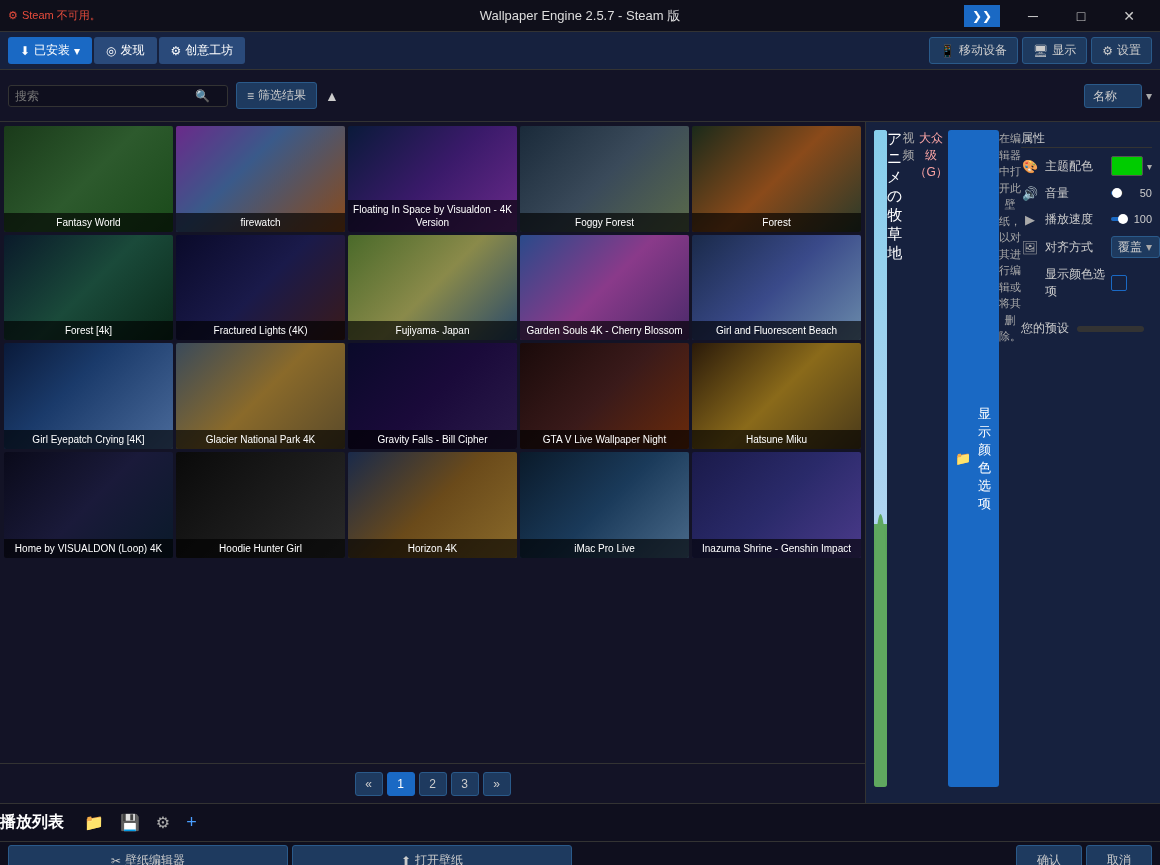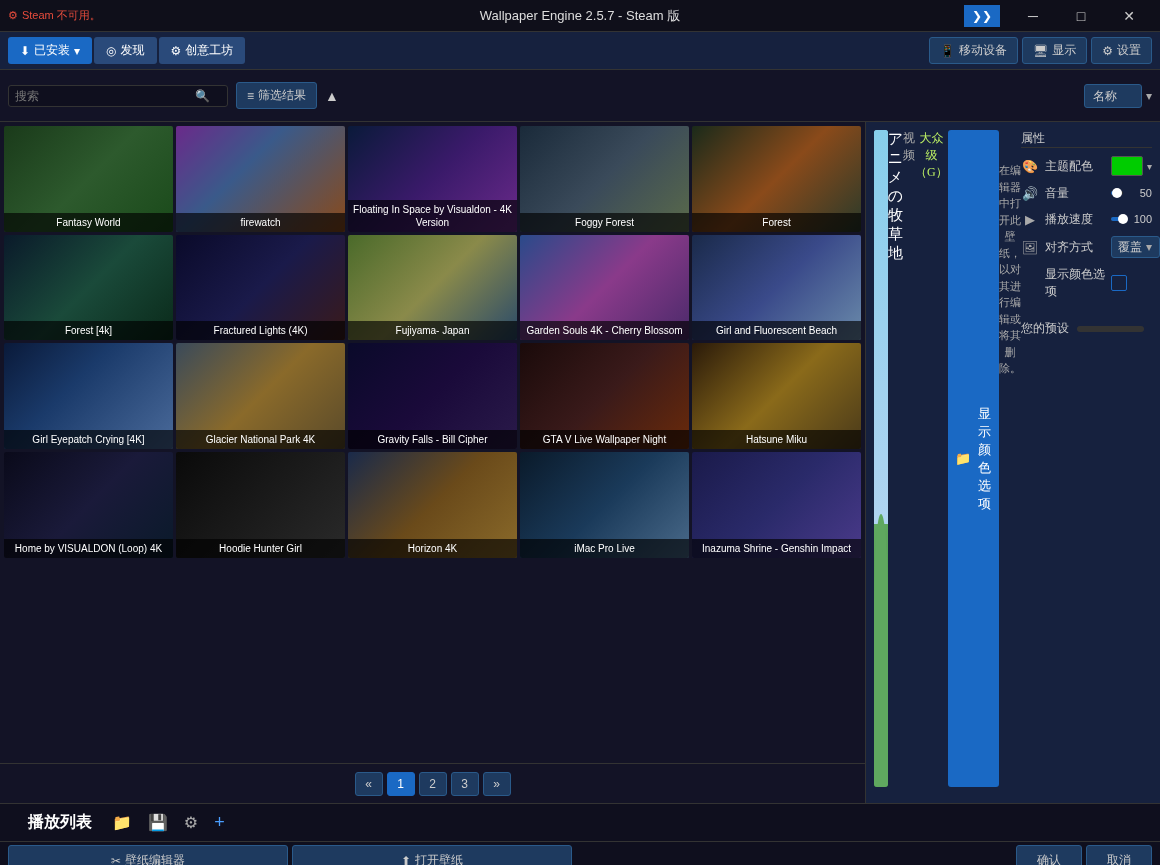--- a/index.html
+++ b/index.html
@@ -247,24 +247,23 @@
       margin-bottom: 4px;
     }
     .preview-type {
       text-align: center;
       color: #aaa;
       font-size: 12px;
       margin-bottom: 2px;
     }
     .preview-rating {
       text-align: center;
-      color: #bef264;
+      color: #fca5a5;
       font-size: 12px;
       margin-bottom: 10px;
-      font-family: Liberation Serif, serif;
     }
     .open-editor-btn {
       background: #1a69c4;
       border: none;
       color: #fff;
       width: 100%;
       padding: 8px;
       border-radius: 3px;
       cursor: pointer;
       font-size: 13px;
@@ -273,21 +272,20 @@
       align-items: center;
       justify-content: center;
       gap: 6px;
     }
     .editor-desc {
       color: #aaa;
       font-size: 11px;
       text-align: center;
       margin-bottom: 12px;
       line-height: 1.5;
-      margin-top: 32px;
     }
     .props-section {
       margin-bottom: 8px;
     }
     .props-title {
       color: #ccc;
       font-size: 12px;
       margin-bottom: 8px;
       border-bottom: 1px solid #333;
     }
@@ -426,21 +424,21 @@
       color: #fff;
     }
 
     
     .playlist-bar {
       height: 38px;
       background: #0f0f1e;
       border-top: 1px solid #333;
       display: flex;
       align-items: center;
-      padding: 0 28px;
+      padding: 0 0;
       gap: 8px;
     }
     .playlist-title {
       font-size: 16px;
       color: #fff;
       font-weight: bold;
       margin-right: 8px;
     }
     .playlist-icon-btn {
       background: transparent;

